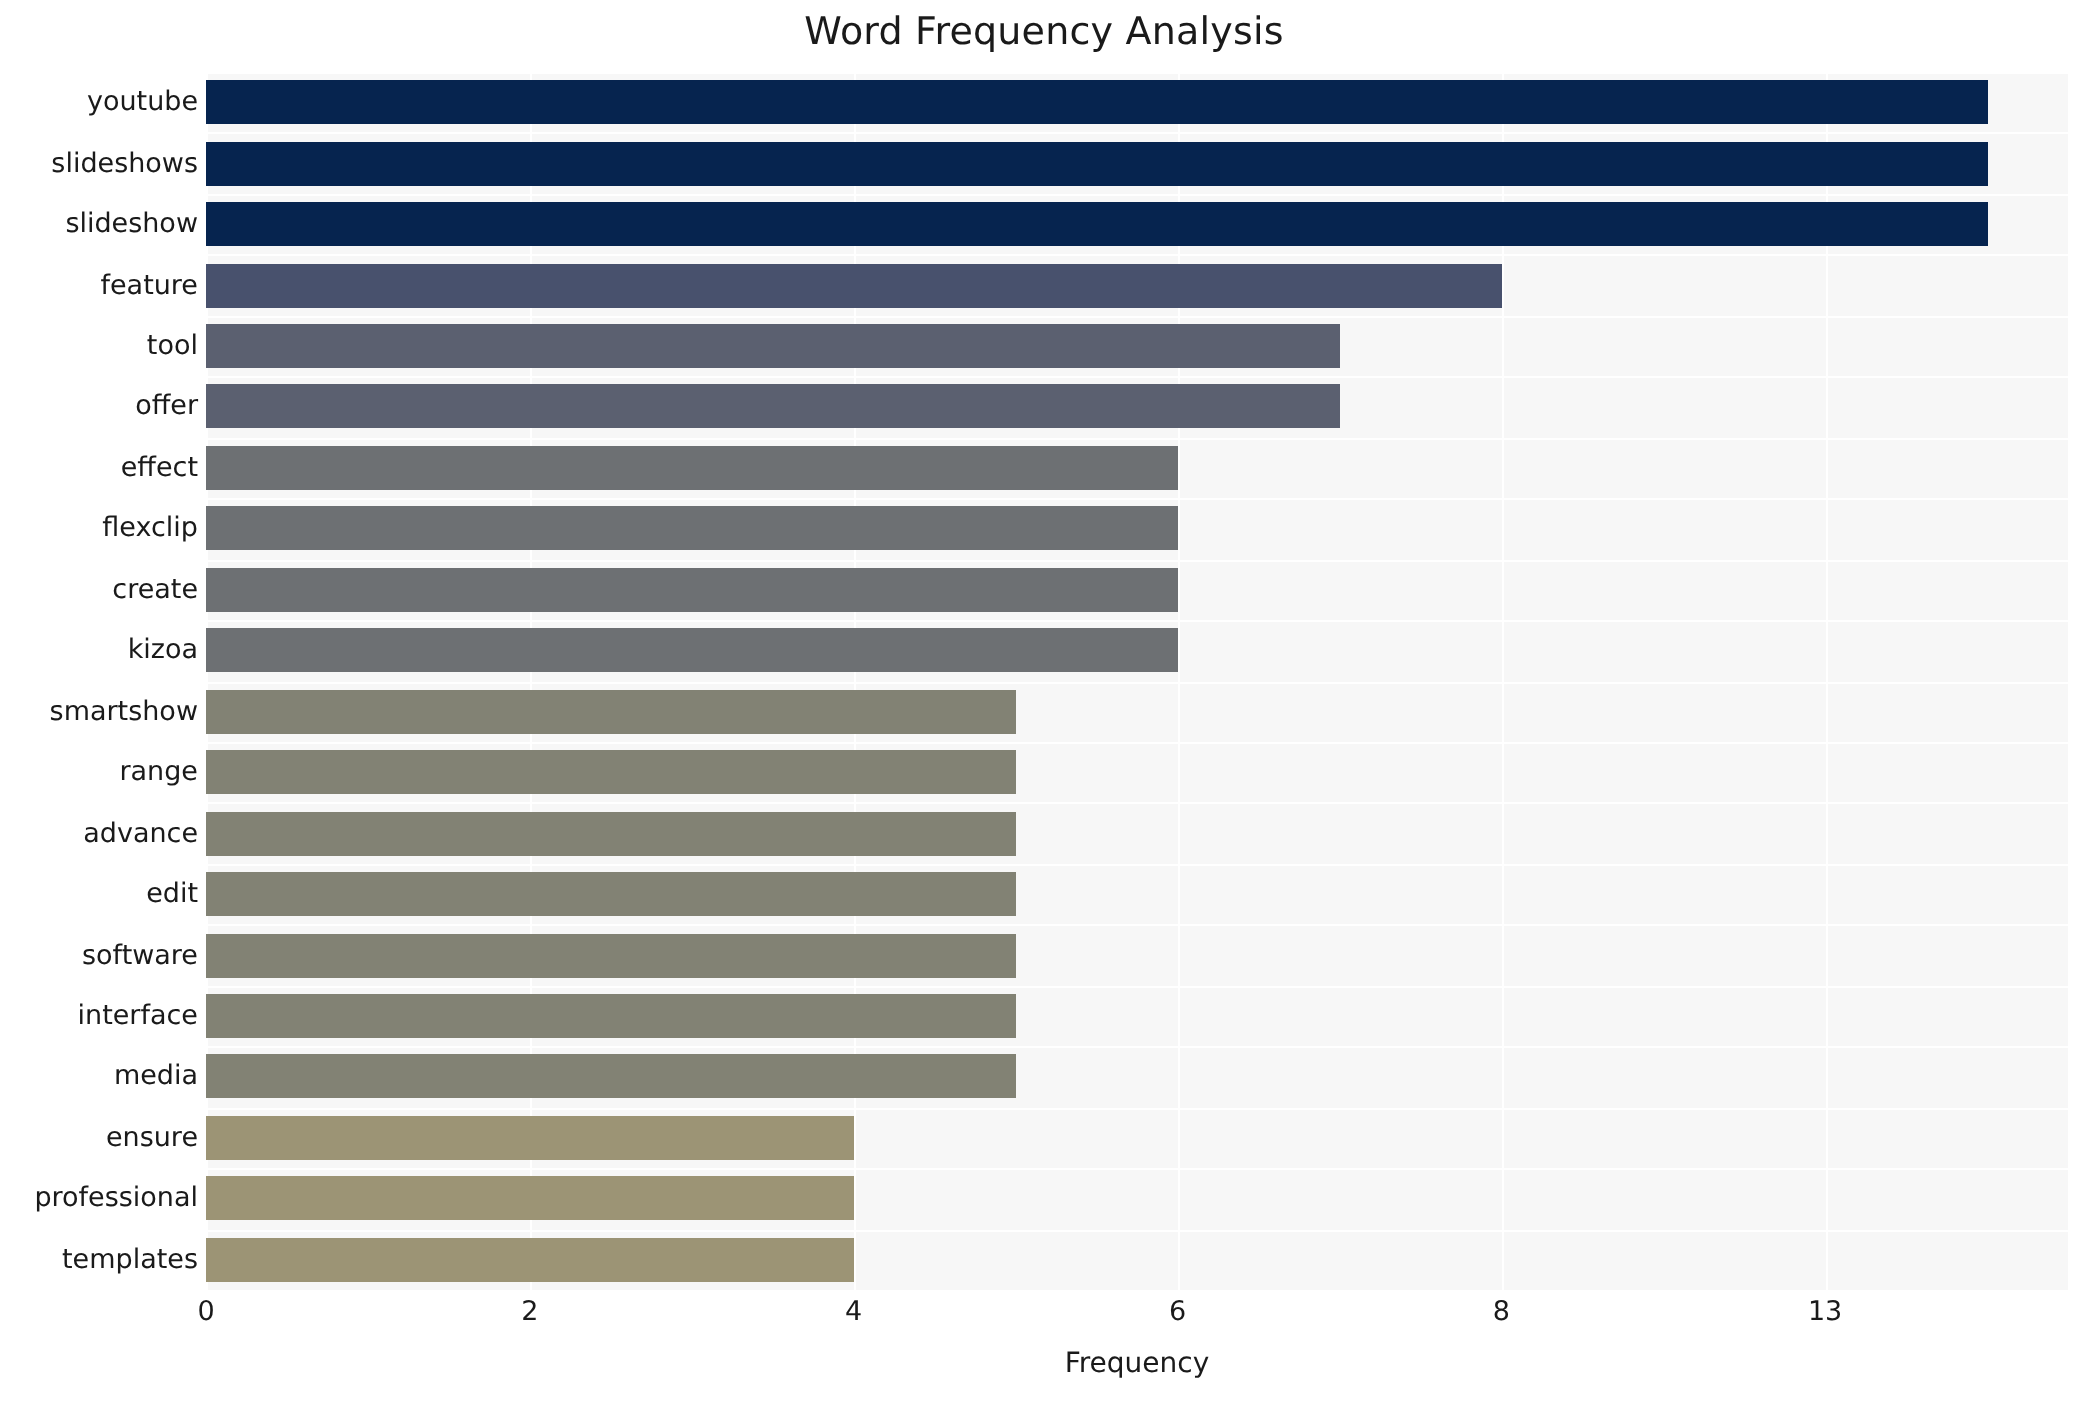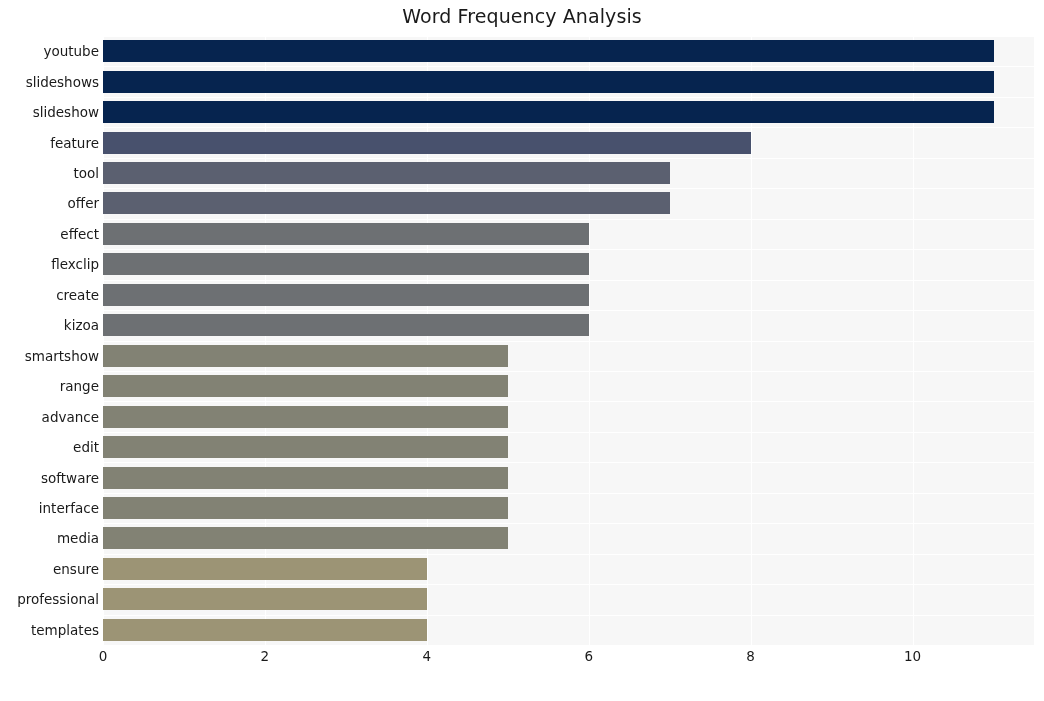--- a/index.html
+++ b/index.html
@@ -184,17 +184,18 @@
       <div class="ytick-label" style="top: 563.325px; padding-right: 8px;">professional</div>
       <div class="ytick-label" style="top: 593.775px; padding-right: 8px;">templates</div>
     </div>
 
   <div id="xlabels">
       <div class="xtick-label" style="left: 103px;">0</div>
       <div class="xtick-label" style="left: 264.913px;">2</div>
       <div class="xtick-label" style="left: 426.826px;">4</div>
       <div class="xtick-label" style="left: 588.739px;">6</div>
       <div class="xtick-label" style="left: 750.652px;">8</div>
-      <div class="xtick-label" style="left: 912.565px;">10</div>
+      <div class="xtick-label" style="left: 912.565px;">13</div>
     </div>
 
+  <div id="xaxis-title">Frequency</div>
 
 </div>
 
 </body></html>

